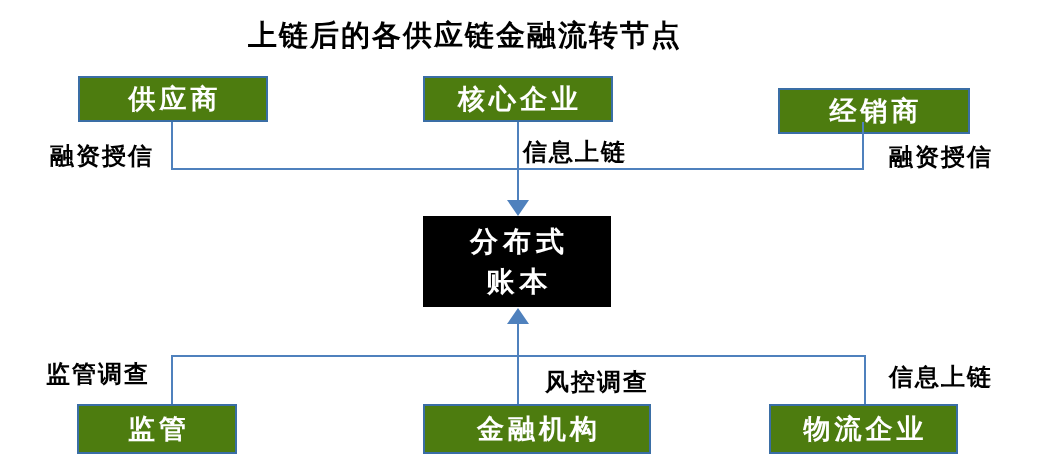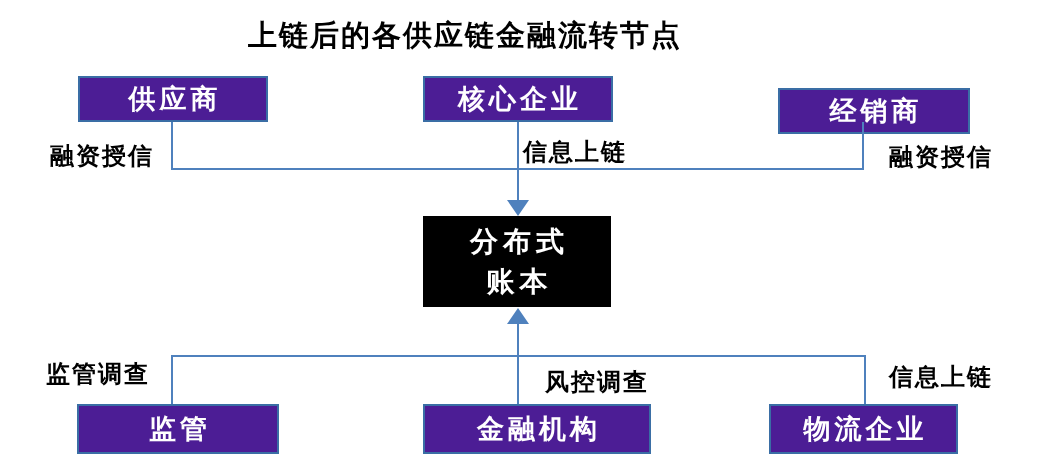--- a/index.html
+++ b/index.html
@@ -23,37 +23,37 @@
     width: 630px;
     text-align: center;
     font-size: 29px;
     font-weight: bold;
     color: #000000;
     letter-spacing: 2px;
     white-space: nowrap;
   }
   .node {
     position: absolute;
-    background: #4c1d95;
+    background: #4d7c0f;
     border: 2px solid #3A6EA5;
     box-sizing: border-box;
     color: #ffffff;
     font-size: 27px;
     font-weight: bold;
     letter-spacing: 4px;
     display: flex;
     align-items: center;
     justify-content: center;
     white-space: nowrap;
     text-indent: 4px; 
   }
   .node-supplier      { left: 78px;  top: 76px;  width: 190px; height: 46px; }
   .node-core          { left: 423px; top: 76px;  width: 190px; height: 46px; }
   .node-distributor   { left: 769px; top: 88px;  width: 192px; height: 46px; margin-left: 9px; }
-  .node-regulator     { left: 77px;  top: 404px; width: 202px; height: 50px; }
+  .node-regulator     { left: 77px;  top: 404px; width: 160px; height: 50px; }
   .node-financial     { left: 423px; top: 404px; width: 228px; height: 50px; }
   .node-logistics     { left: 769px; top: 404px; width: 189px; height: 50px; }
   .ledger {
     position: absolute;
     left: 423px; top: 216px; width: 188px; height: 91px;
     background: #000000;
     color: #ffffff;
     font-size: 28px;
     font-weight: bold;
     letter-spacing: 5px;

